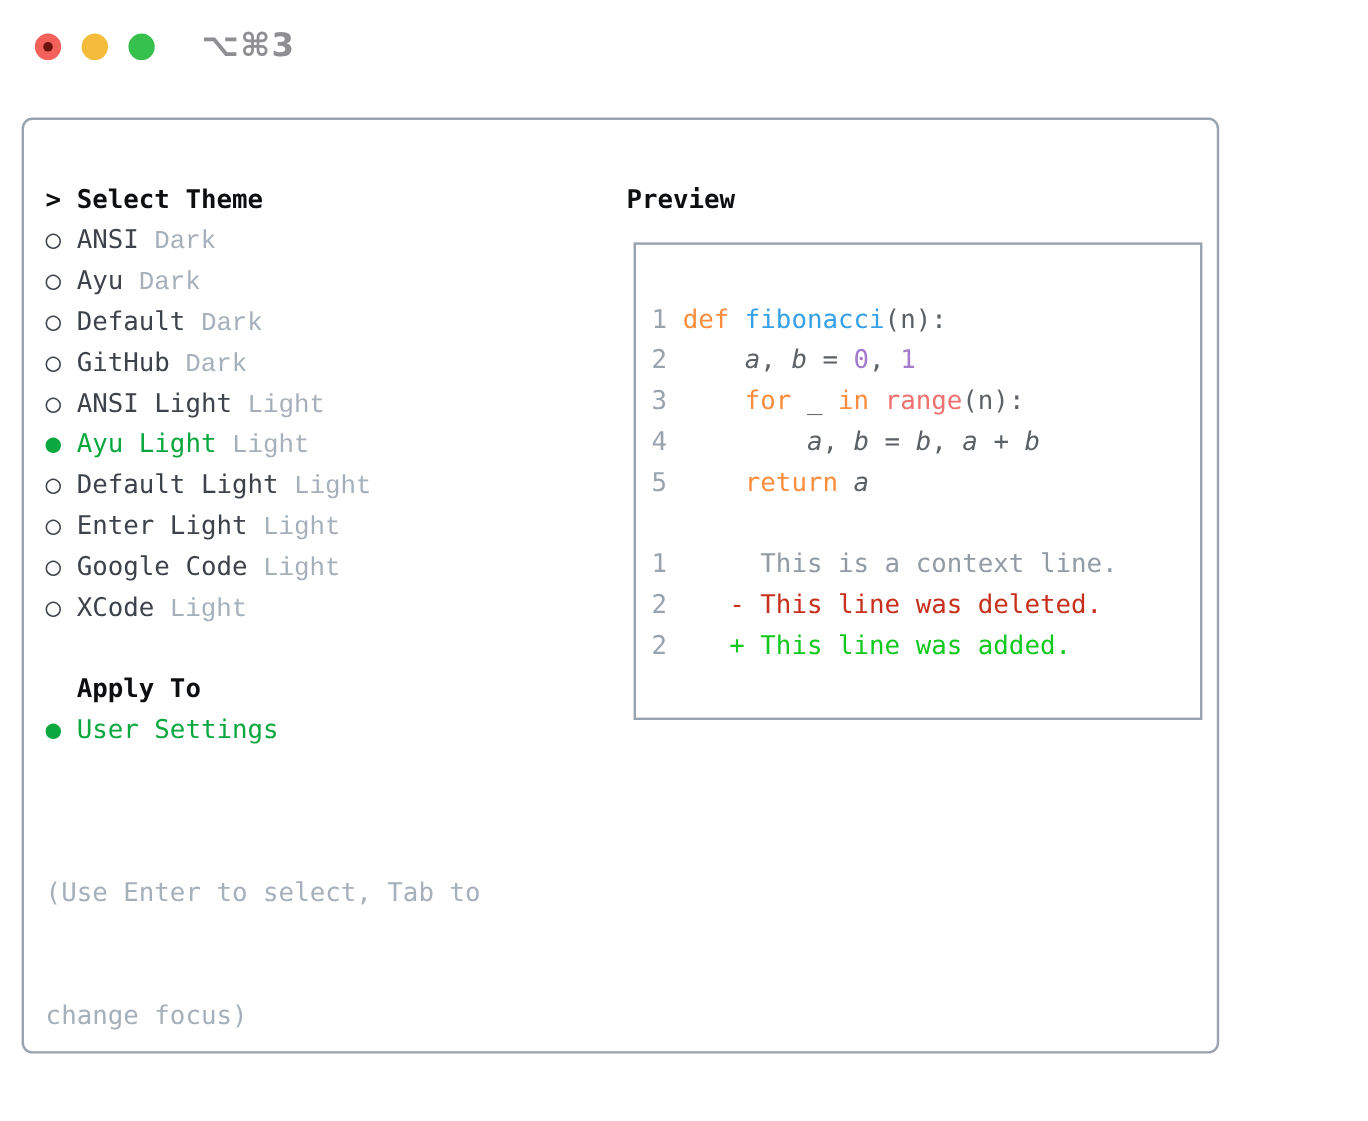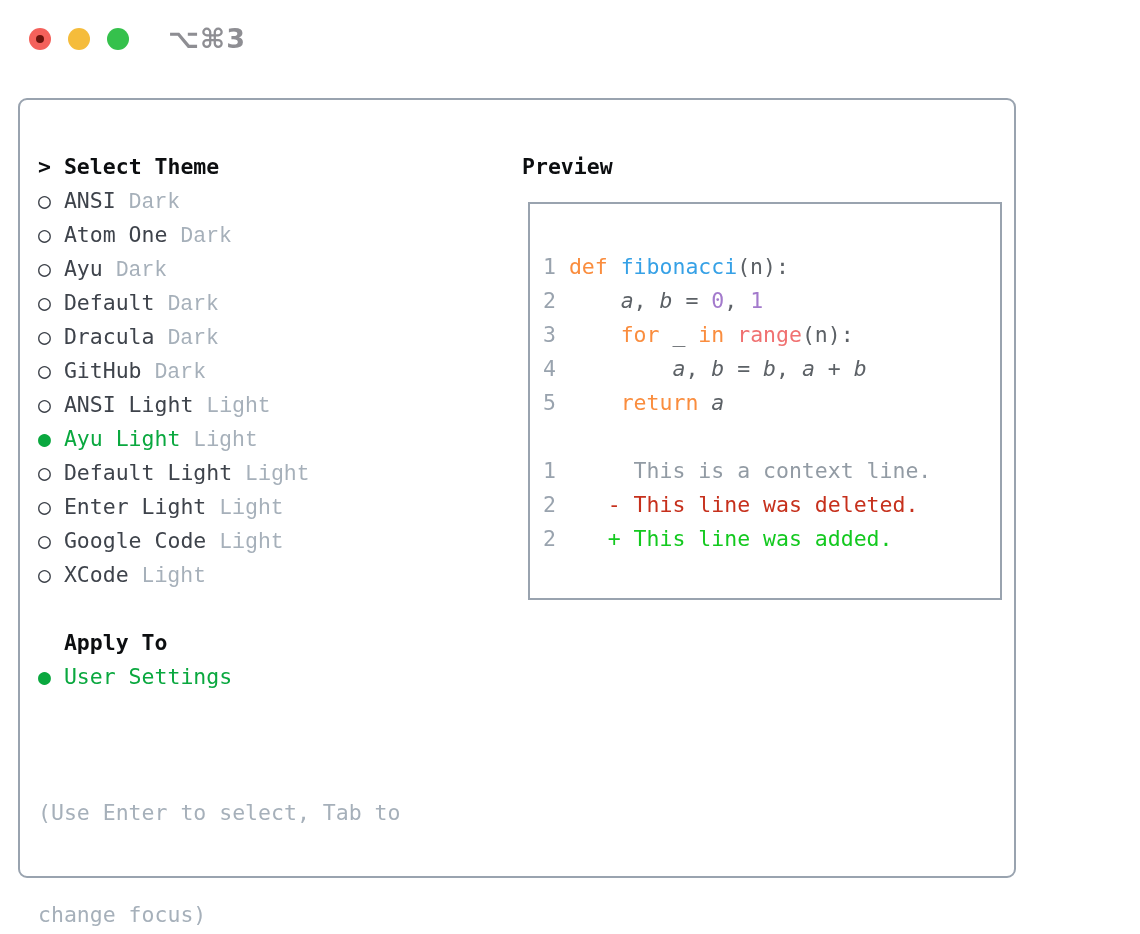--- a/index.html
+++ b/index.html
@@ -63,24 +63,22 @@
     <span class="tl tl-green"></span>
     <span class="win-title">⌥⌘3</span>
   </div>
 
   <div class="panel">
 
     <div class="left-col">
       <div class="row hdr"><span class="cursor">&gt;</span><span> </span><span>Select Theme</span></div>
       <div id="theme-list">
           <div class="row theme-row"><span class="bullet">○</span><span class="t-name"> ANSI</span><span class="t-variant"> Dark</span></div>
-          <div class="row theme-row"><span class="bullet">○</span><span class="t-name"> Atom One</span><span class="t-variant"> Dark</span></div>
           <div class="row theme-row"><span class="bullet">○</span><span class="t-name"> Ayu</span><span class="t-variant"> Dark</span></div>
           <div class="row theme-row"><span class="bullet">○</span><span class="t-name"> Default</span><span class="t-variant"> Dark</span></div>
-          <div class="row theme-row"><span class="bullet">○</span><span class="t-name"> Dracula</span><span class="t-variant"> Dark</span></div>
           <div class="row theme-row"><span class="bullet">○</span><span class="t-name"> GitHub</span><span class="t-variant"> Dark</span></div>
           <div class="row theme-row"><span class="bullet">○</span><span class="t-name"> ANSI Light</span><span class="t-variant"> Light</span></div>
           <div class="row theme-row sel"><span class="bullet">●</span><span class="t-name"> Ayu Light</span><span class="t-variant"> Light</span></div>
           <div class="row theme-row"><span class="bullet">○</span><span class="t-name"> Default Light</span><span class="t-variant"> Light</span></div>
           <div class="row theme-row"><span class="bullet">○</span><span class="t-name"> Enter Light</span><span class="t-variant"> Light</span></div>
           <div class="row theme-row"><span class="bullet">○</span><span class="t-name"> Google Code</span><span class="t-variant"> Light</span></div>
           <div class="row theme-row"><span class="bullet">○</span><span class="t-name"> XCode</span><span class="t-variant"> Light</span></div>
         </div>
       <div class="row blank"></div>
       <div class="row hdr apply-hdr">Apply To</div>

